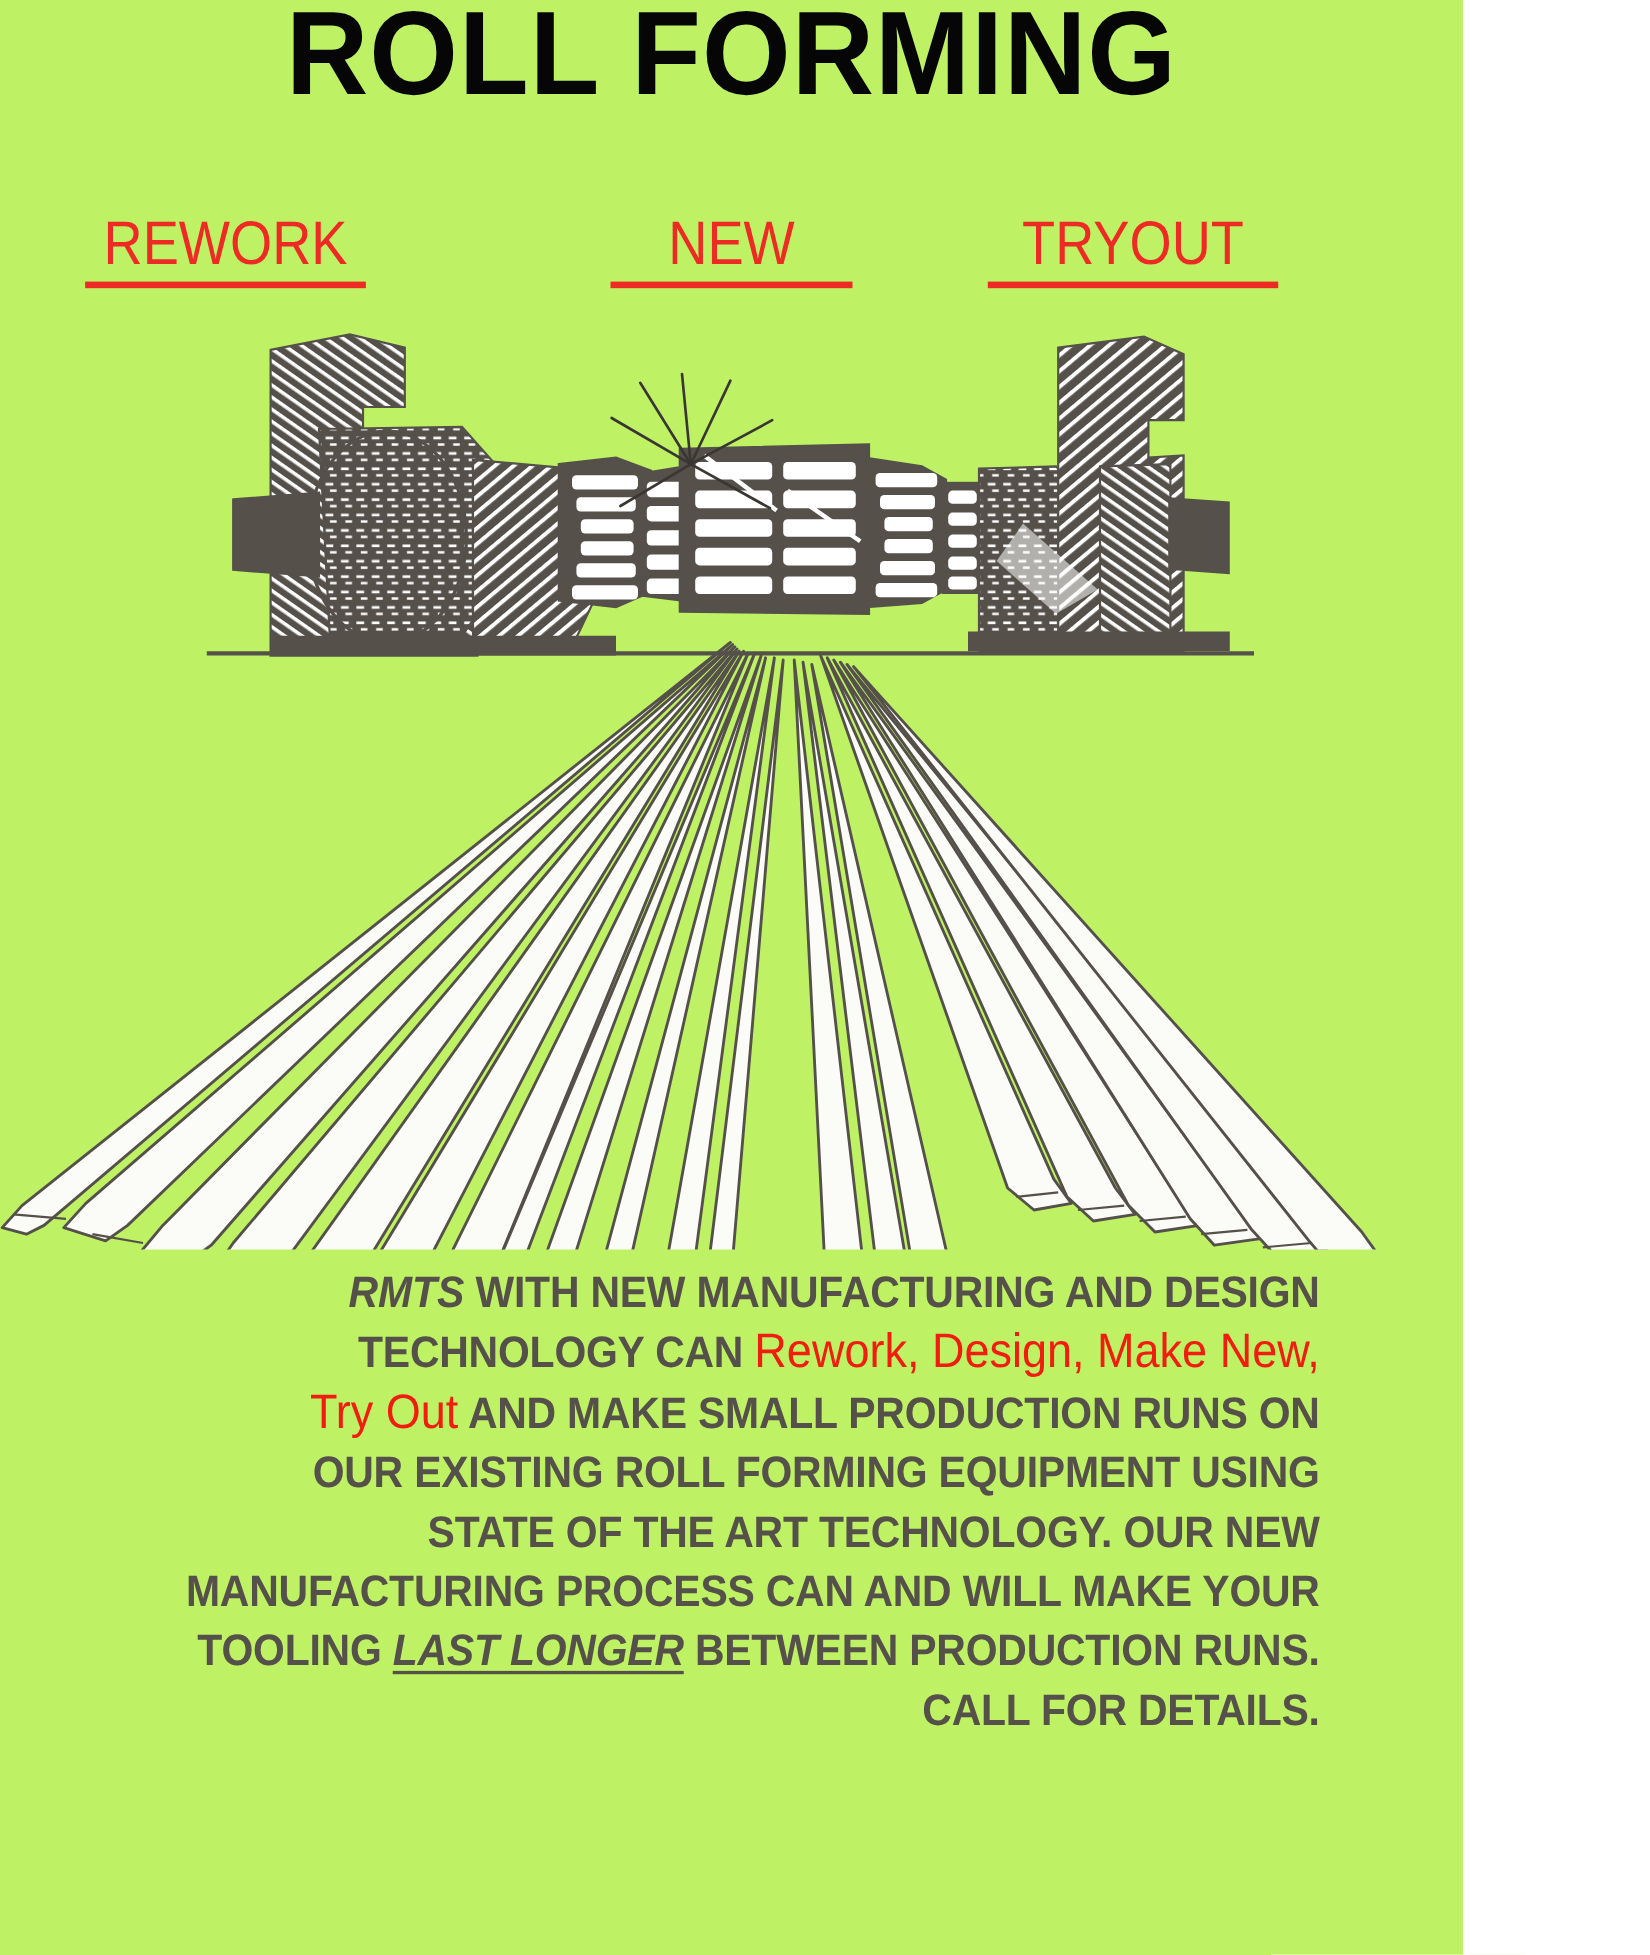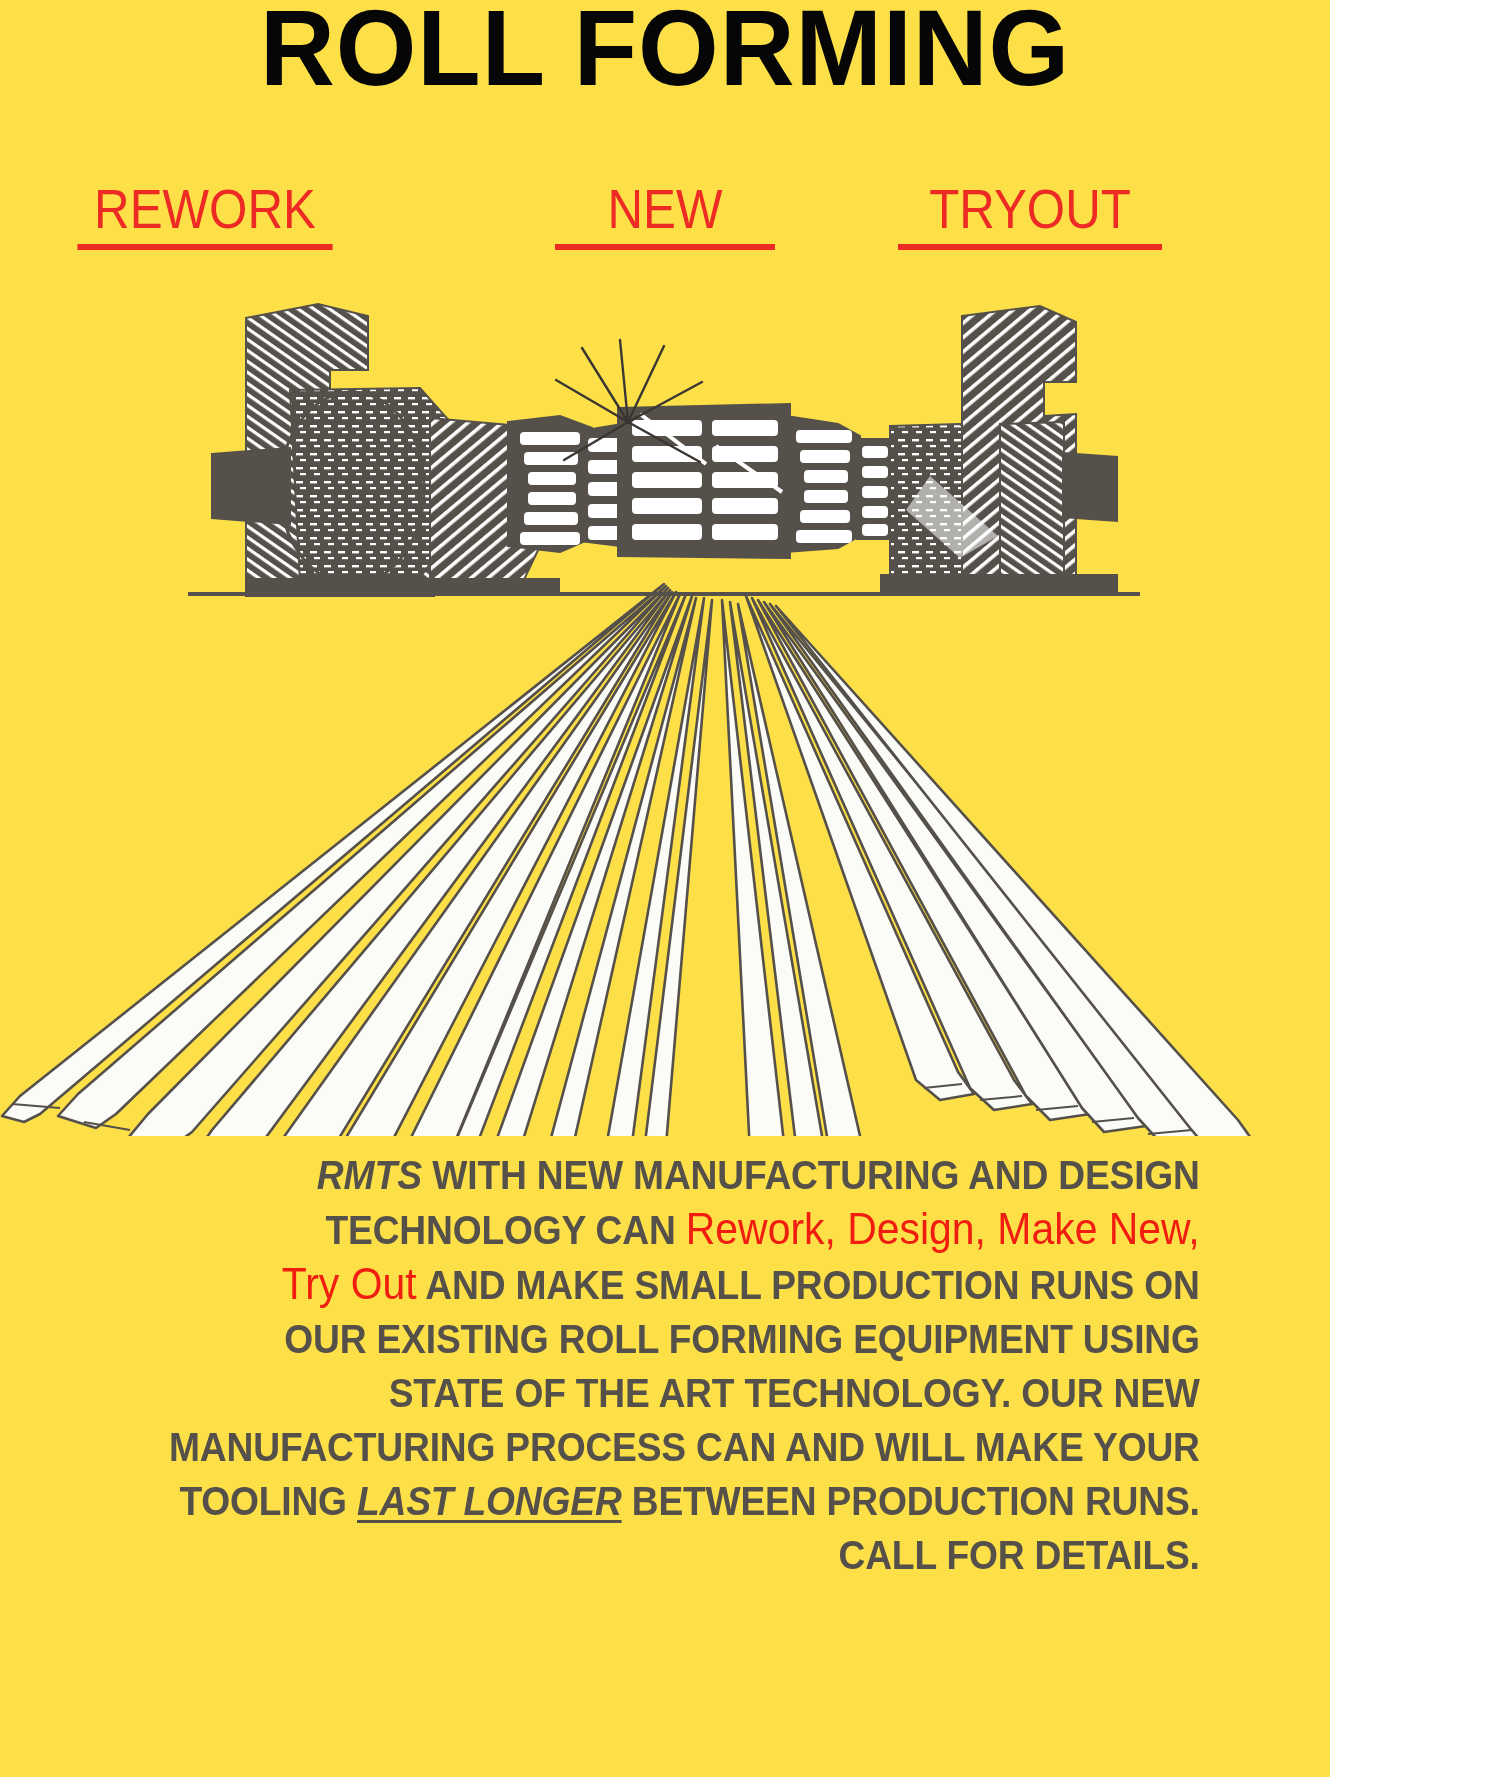--- a/index.html
+++ b/index.html
@@ -14,21 +14,21 @@
     overflow: hidden;
     font-family: "Liberation Sans", sans-serif;
     -webkit-font-smoothing: antialiased;
   }
 
   #page {
     position: absolute;
     left: 0; top: 0;
     width: 1330px;
     height: 1777px;
-    background: #fde047;
+    background: #bef264;
   }
 
   
   .title {
     position: absolute;
     left: 0;
     top: -6px;
     width: 1330px;
     text-align: center;
     font-family: "Liberation Sans", sans-serif;
@@ -39,21 +39,21 @@
     line-height: 1.0;
     white-space: nowrap;
     transform: scaleX(0.96);
     transform-origin: center top;
   }
 
   
   .cat-row {
     position: absolute;
     left: 0;
-    top: 180px;
+    top: 192px;
     width: 1330px;
     height: 80px;
     padding-left: 44px;
   }
   .cat {
     position: absolute;
     text-align: center;
     font-family: "Liberation Sans", sans-serif;
     font-weight: normal;
     font-size: 56px;

